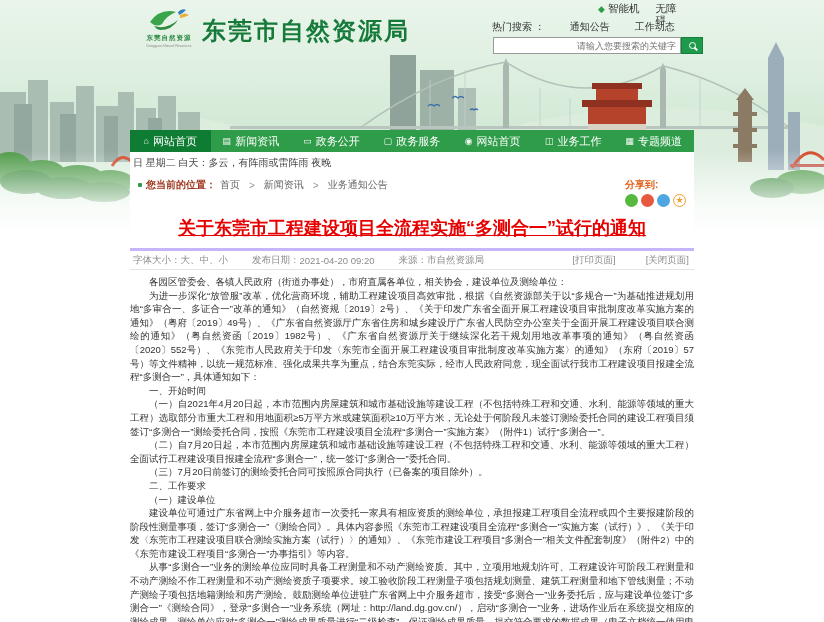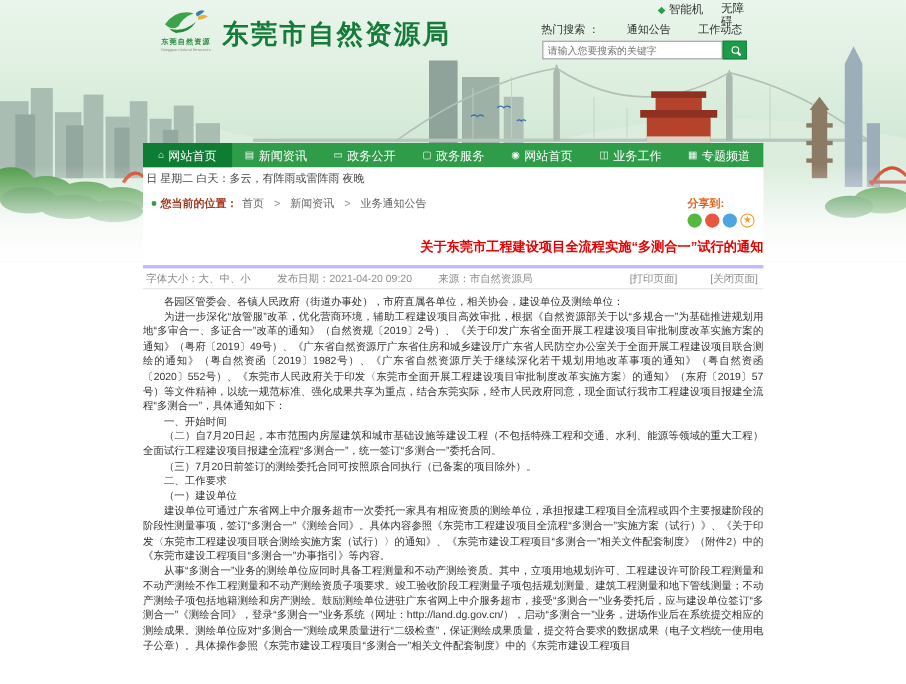--- a/index.html
+++ b/index.html
@@ -19,21 +19,21 @@
   .logo-text { font-size:6.5px; color:#2e8b45; font-weight:bold; letter-spacing:1px; white-space:nowrap; }
   .logo-text-en { font-size:4px; color:#8a8a8a; white-space:nowrap; transform:scale(.85); }
   .site-title { position:absolute; left:202px; top:15px; font-size:24px; font-weight:bold; color:#167a3a; letter-spacing:2px; white-space:nowrap; }
   .top-links { position:absolute; left:598px; top:2px; display:flex; gap:16px; font-size:10.5px; color:#333; align-items:flex-start; }
   .top-link { display:flex; gap:3px; cursor:pointer; }
   .leaf-ico { color:#2f9c49; font-size:9px; line-height:14px; }
   .acc-link { width:23px; line-height:12px; word-break:break-all; cursor:pointer; }
   .hot-search { position:absolute; left:492px; top:20px; font-size:10px; color:#333; display:flex; gap:10px; white-space:nowrap; }
   .hot-link { color:#333; cursor:pointer;margin-left:15px; }
   .search-row { position:absolute; left:493px; top:37px; display:flex; }
-  .search-input { width:164px; height:17px; border:1px solid #999; font-size:9px; padding:0 4px; color:#666; background:#fff; outline:none; }
+  .search-input { width:188px; height:17px; border:1px solid #999; font-size:9px; padding:0 4px; color:#666; background:#fff; outline:none;text-align:right; }
   .search-btn { width:22px; height:17px; background:#1d9b4a; border:1px solid #17813c; display:flex; align-items:center; justify-content:center; cursor:pointer; padding:0; }
   .mag { display:inline-block; width:7px; height:7px; border:1.5px solid #fff; border-radius:50%; position:relative; }
   .mag::after { content:""; position:absolute; width:4px; height:1.5px; background:#fff; transform:rotate(45deg); right:-3px; bottom:-1px; }
   
   .content { position:absolute; left:130px; top:130px; width:564px; background:#fff; }
   .navbar { display:flex; height:22px; background:#2f9c49; color:#fff; font-size:11px; }
   .nav-item { flex:1; display:flex; align-items:center; justify-content:center; gap:4px; cursor:pointer; white-space:nowrap; }
   .nav-item.active { background:#0f7c33; }
   .nav-icon { font-size:9px; opacity:.95; }
   .weather { height:21px; line-height:21px; font-size:10px; color:#444; padding-left:3px; white-space:nowrap; overflow:hidden; }
@@ -44,21 +44,21 @@
   .crumb-link { color:#666; cursor:pointer; }
   .crumb-sep { color:#999; margin:0 5px; }
   .share-block { font-size:10px; padding-right:4px; }
   .share-label { color:#e2611c; font-weight:bold; }
   .share-icons { display:flex; gap:3px; margin-top:2px; }
   .share-icon { width:13px; height:13px; border-radius:50%; display:flex; align-items:center; justify-content:center; font-size:8px; color:#fff; cursor:pointer; line-height:1; }
   .si-wechat { background:#57b83f; }
   .si-weibo  { background:#e8573f; }
   .si-qq     { background:#4da6e0; }
   .si-fav    { background:#fff; border:1px solid #f0a030; color:#f0a030; font-size:9px; }
-  .article-title { margin:0; padding:9px 0 8px; text-align:right; font-size:12px; font-weight:bold; color:#e60000; }
+  .article-title { margin:0; padding:9px 0 8px; text-align:center; font-size:18px; font-weight:bold; color:#e60000;text-decoration:underline; }
   .meta-row { display:flex; align-items:center; height:22px; border-top:3px solid #c4b5fd; border-bottom:1px solid #e4e4e4; font-size:9.5px; color:#8b8b8b; padding:0 3px; white-space:nowrap; }
   .meta-row .m-gap { width:24px; }
   .m-link { cursor:pointer; color:#8b8b8b; }
   .m-print { margin-left:auto; }
   .m-close { margin-left:30px; margin-right:2px; }
   .article { padding-top:5px; font-size:9.5px; line-height:13.6px; color:#333; text-align:justify; }
   .article p { margin:0; text-indent:2em; }
 </style>
 </head>
 <body>
@@ -257,20 +257,21 @@
       <span>来源：</span>
       <span>市自然资源局</span>
       <span class="m-link m-print">[打印页面]</span>
       <span class="m-link m-close">[关闭页面]</span>
     </div>
 
     <div class="article">
       <p>各园区管委会、各镇人民政府（街道办事处），市府直属各单位，相关协会，建设单位及测绘单位：</p>
       <p>为进一步深化“放管服”改革，优化营商环境，辅助工程建设项目高效审批，根据《自然资源部关于以“多规合一”为基础推进规划用地“多审合一、多证合一”改革的通知》（自然资规〔2019〕2号）、《关于印发广东省全面开展工程建设项目审批制度改革实施方案的通知》（粤府〔2019〕49号）、《广东省自然资源厅广东省住房和城乡建设厅广东省人民防空办公室关于全面开展工程建设项目联合测绘的通知》（粤自然资函〔2019〕1982号）、《广东省自然资源厅关于继续深化若干规划用地改革事项的通知》（粤自然资函〔2020〕552号）、《东莞市人民政府关于印发〈东莞市全面开展工程建设项目审批制度改革实施方案〉的通知》（东府〔2019〕57号）等文件精神，以统一规范标准、强化成果共享为重点，结合东莞实际，经市人民政府同意，现全面试行我市工程建设项目报建全流程“多测合一”，具体通知如下：</p>
       <p>一、开始时间</p>
+      <p>（一）自2021年4月20日起，本市范围内房屋建筑和城市基础设施等建设工程（不包括特殊工程和交通、水利、能源等领域的重大工程）选取部分市重大工程和用地面积≥5万平方米或建筑面积≥10万平方米，无论处于何阶段凡未签订测绘委托合同的建设工程项目须签订“多测合一”测绘委托合同，按照《东莞市工程建设项目全流程“多测合一”实施方案》（附件1）试行“多测合一”。</p>
       <p>（二）自7月20日起，本市范围内房屋建筑和城市基础设施等建设工程（不包括特殊工程和交通、水利、能源等领域的重大工程）全面试行工程建设项目报建全流程“多测合一”，统一签订“多测合一”委托合同。</p>
       <p>（三）7月20日前签订的测绘委托合同可按照原合同执行（已备案的项目除外）。</p>
       <p>二、工作要求</p>
       <p>（一）建设单位</p>
       <p>建设单位可通过广东省网上中介服务超市一次委托一家具有相应资质的测绘单位，承担报建工程项目全流程或四个主要报建阶段的阶段性测量事项，签订“多测合一”《测绘合同》。具体内容参照《东莞市工程建设项目全流程“多测合一”实施方案（试行）》、《关于印发〈东莞市工程建设项目联合测绘实施方案（试行）〉的通知》、《东莞市建设工程项目“多测合一”相关文件配套制度》（附件2）中的《东莞市建设工程项目“多测合一”办事指引》等内容。</p>
       <p>从事“多测合一”业务的测绘单位应同时具备工程测量和不动产测绘资质。其中，立项用地规划许可、工程建设许可阶段工程测量和不动产测绘不作工程测量和不动产测绘资质子项要求。竣工验收阶段工程测量子项包括规划测量、建筑工程测量和地下管线测量；不动产测绘子项包括地籍测绘和房产测绘。鼓励测绘单位进驻广东省网上中介服务超市，接受“多测合一”业务委托后，应与建设单位签订“多测合一”《测绘合同》，登录“多测合一”业务系统（网址：http://land.dg.gov.cn/），启动“多测合一”业务，进场作业后在系统提交相应的测绘成果。测绘单位应对“多测合一”测绘成果质量进行“二级检查”，保证测绘成果质量，提交符合要求的数据成果（电子文档统一使用电子公章）。具体操作参照《东莞市建设工程项目“多测合一”相关文件配套制度》中的《东莞市建设工程项目</p>
     </div>
 
   </div>
 </div>

